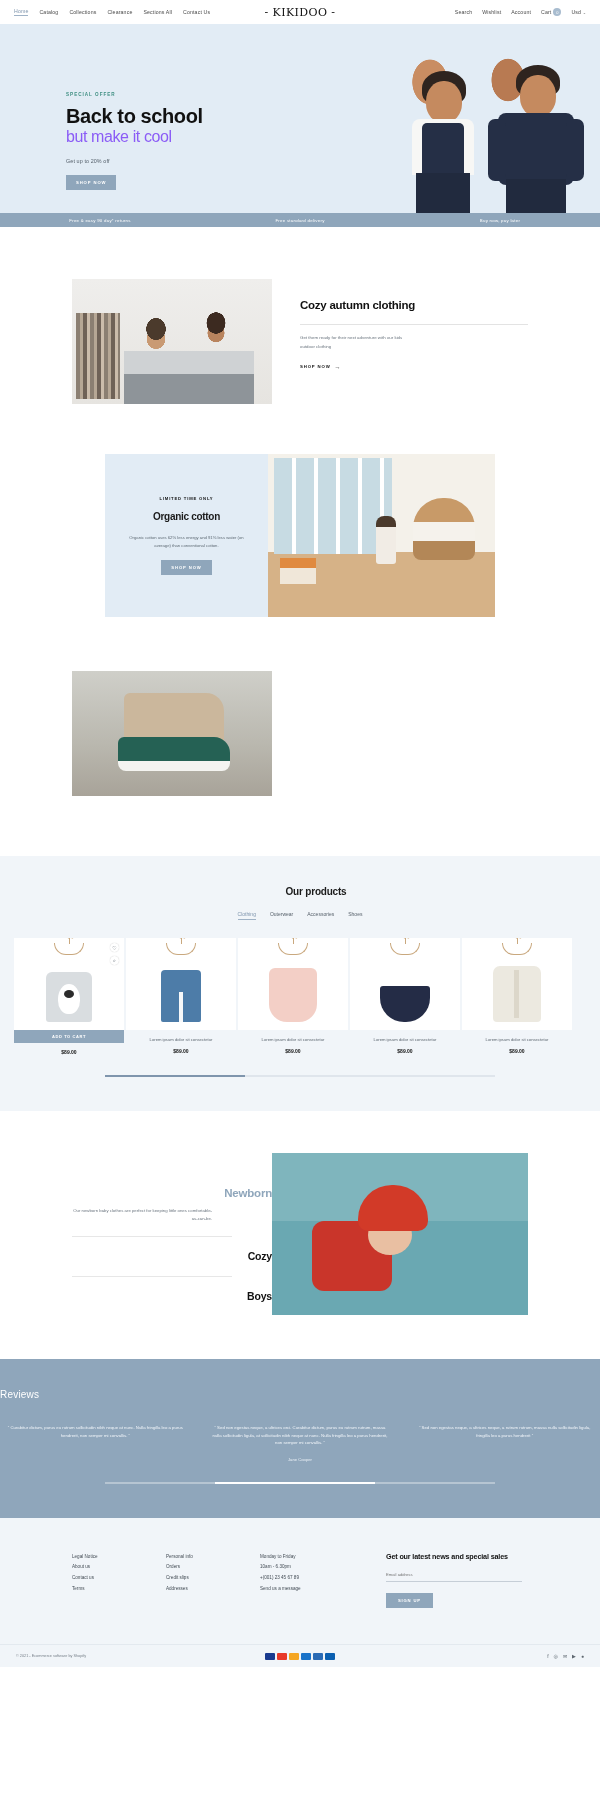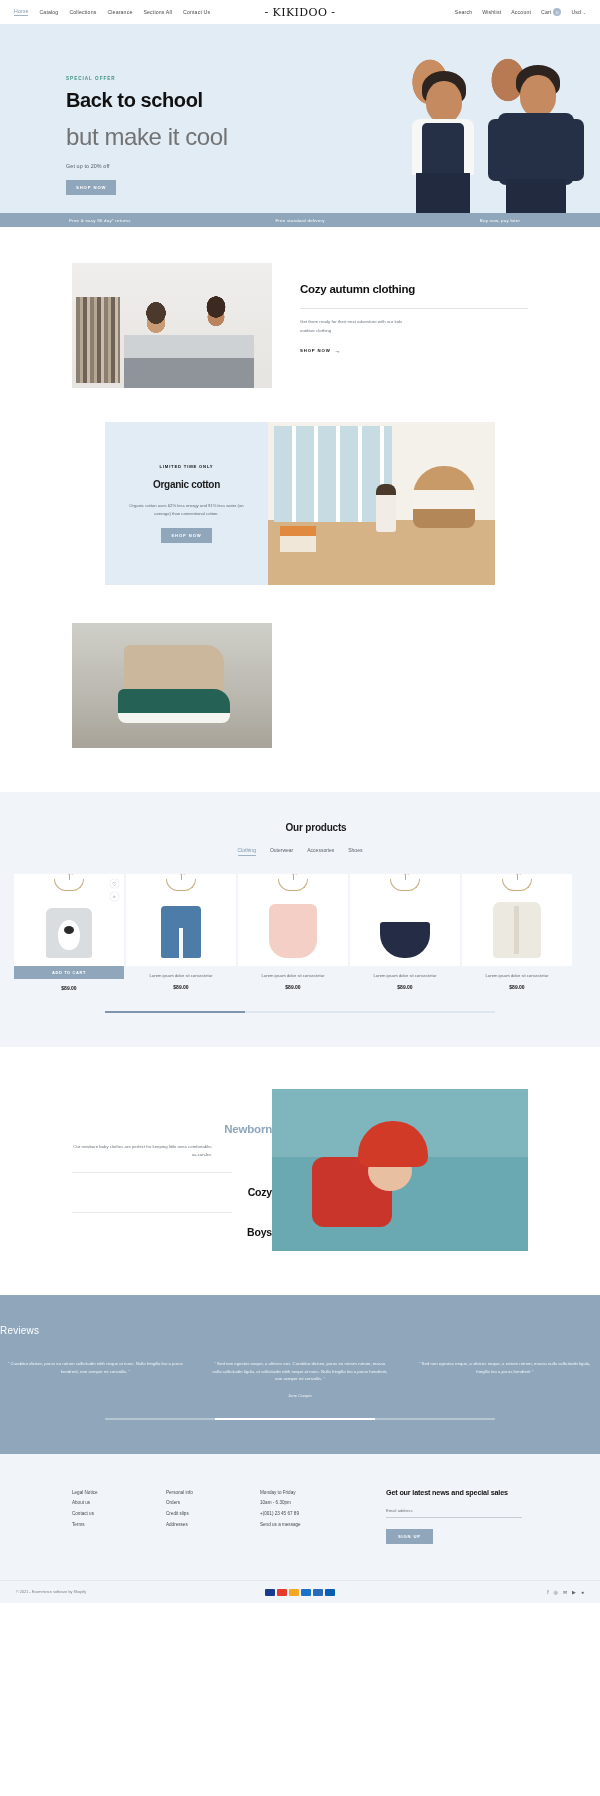--- a/index.html
+++ b/index.html
@@ -50,27 +50,27 @@
   .cart-wrap { display: flex; align-items: center; }
   .caret { font-size: 4px; margin-left: 1.5px; color: #6a6a6a; }
 
   
   .hero {
     position: relative;
     height: 189px;
     background: #e2ecf5;
     overflow: hidden;
   }
-  .hero-text { position: absolute; left: 66px; top: 52px; }
+  .hero-text { position: absolute; left: 66px; top: 68px; }
   .hero-eyebrow {
     font-size: 4.6px; letter-spacing: 1px; color: #3f8f82;
     font-weight: 700; text-transform: uppercase; margin-bottom: 8px;
   }
   .hero-h1 { font-size: 20px; font-weight: 700; letter-spacing: -.4px; line-height: 1.12; color: #111; }
-  .hero-h2 { font-size: 24px; font-weight: 300; letter-spacing: -.4px; line-height: 1.12; color: #737373; margin-top: 13px; }
+  .hero-h2 { font-size: 16px; font-weight: 300; letter-spacing: -.4px; line-height: 1.12; color: #8b5cf6; margin-top: 1px; }
   .hero-sub { font-size: 5.4px; color: #56616c; margin-top: 12px; letter-spacing: .1px; }
   .btn-primary {
     display: inline-block; margin-top: 11px;
     background: #8fa6bb; color: #fff;
     font-size: 4.2px; letter-spacing: .9px; font-weight: 700;
     padding: 5px 10px; text-transform: uppercase; cursor: pointer;
     border: none;
   }
   .hero-photo {
     position: absolute; right: 0; top: 22px;
@@ -93,21 +93,21 @@
   .benefits {
     background: #8fa6bb; color: #fff;
     height: 14px; display: flex; align-items: center;
   }
   .benefit {
     flex: 1; text-align: center; font-size: 4.4px;
     letter-spacing: .25px; font-weight: 400;
   }
 
   
-  .section-pad { padding: 0 0; background: #fff; }
+  .section-pad { padding: 16px 0; background: #fff; }
   .feature {
     display: flex; align-items: flex-start;
     margin: 0 auto; width: 456px;
   }
   .feature.b1 { padding-top: 36px; }
   .feature-img { width: 200px; height: 125px; flex: none; overflow: hidden; position: relative; }
   .feature-copy { flex: 1; padding-left: 28px; padding-top: 19px; }
   .feature-title {
     font-size: 11.5px; font-weight: 700; line-height: 1.26;
     letter-spacing: -.25px; color: #111;

